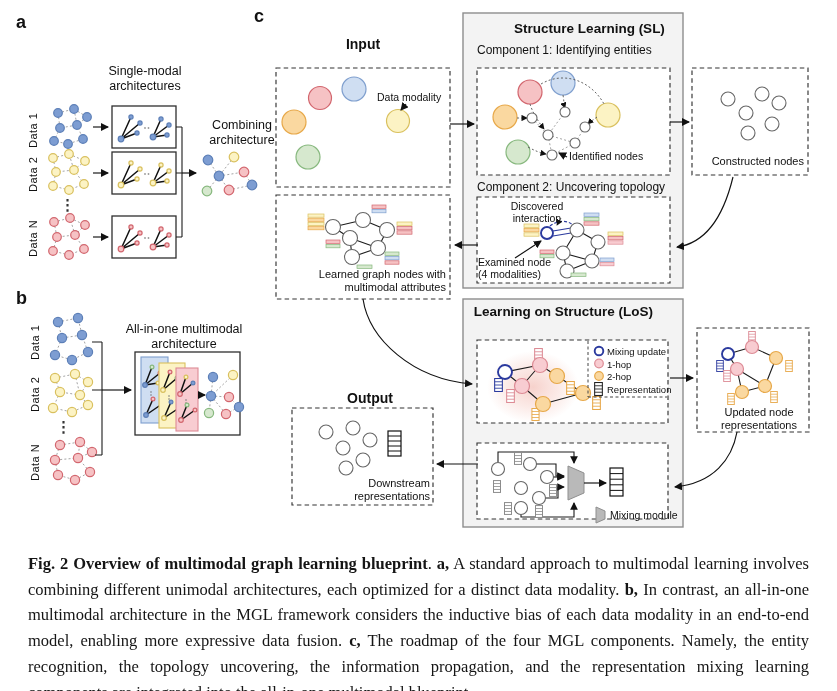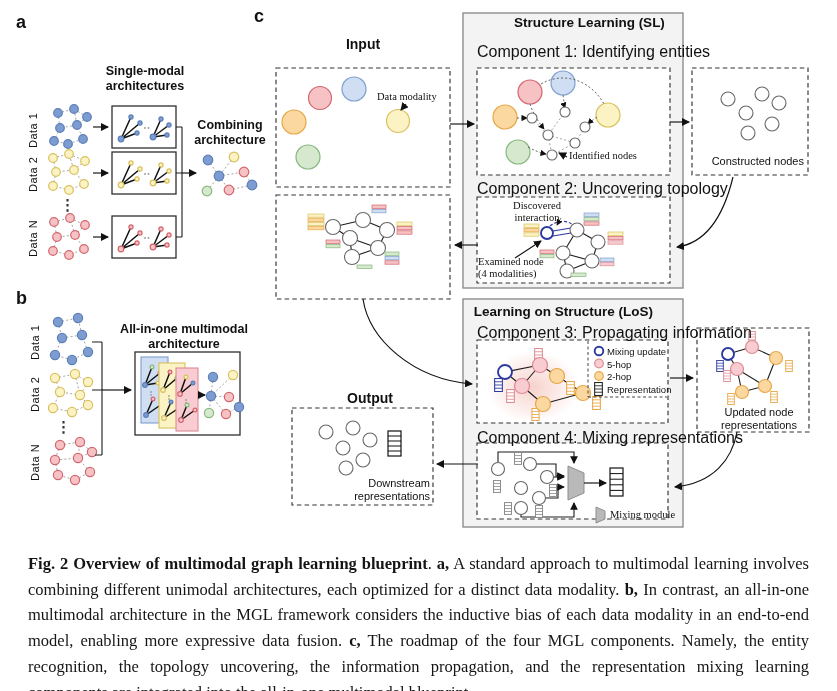--- a/index.html
+++ b/index.html
@@ -1,25 +1,25 @@
 <!DOCTYPE html>
 <html style="--blue_fill: #cfdef2; --blue_stroke: #7f9fce; --blue_node: #7d9dd2; --blue_node_stroke: #5c7fb7; --yellow_fill: #fcf3c4; --yellow_stroke: #d9c05e; --orange_fill: #fad8a0; --orange_stroke: #e7a849; --red_fill: #f6c2c4; --red_stroke: #d2666e; --green_fill: #d6e8ce; --green_stroke: #87b87e; --pink_fill: #f8ccd1; --pink_stroke: #dd8b95; --navy: #2b3a9e; --panel_bg: #f3f3f3; --glow_pink: #f6cfc9; --gray_module: #b9b9b9;"><head>
 <meta charset="utf-8">
 <style>
   html,body{margin:0;padding:0;background:#fff;}
   #fig{position:relative;width:837px;height:691px;background:#fff;overflow:hidden;
        font-family:"Liberation Sans",sans-serif;color:#111;}
   #diagram{position:absolute;left:0;top:0;}
-  .lbl{position:absolute;font-size:16px;line-height:1.18;color:#111;white-space:pre-line;}
+  .lbl{position:absolute;font-size:12px;line-height:1.18;color:#111;white-space:pre-line;}
   .bold{font-weight:bold;}
   .ctr{text-align:center;}
   .rgt{text-align:right;}
   .panel-letter{font-size:18px;font-weight:bold;}
-  .t14{font-size:14px;} .t135{font-size:13.5px;} .t125{font-size:12.5px;font-weight:bold;}
-  .t11{font-size:11px;} .t105{font-size:10.5px;font-family:Liberation Serif, serif;} .t95{font-size:9.5px;line-height:1.3;}
+  .t14{font-size:14px;} .t135{font-size:13.5px;} .t125{font-size:12.5px;}
+  .t11{font-size:11px;} .t105{font-size:10.5px;} .t95{font-size:9.5px;line-height:1.3;}
   .vlbl{position:absolute;writing-mode:vertical-rl;transform:rotate(180deg);
         font-size:11px;height:48px;text-align:center;letter-spacing:.5px;}
   .c-dblue{color:var(--muted_blue_label);} .c-dyel{color:var(--muted_yellow_label);}
   .c-dred{color:var(--muted_red_label);}
   .vdots{font-size:15px;font-weight:bold;color:#333;letter-spacing:0;}
   .caption{position:absolute;left:28px;top:551px;width:781px;
            font-family:"Liberation Serif",serif;font-size:16.5px;line-height:1.56;
            color:#151515;text-align:justify;}
   
   .panelbox{fill:var(--panel_bg);stroke:#8d8d8d;stroke-width:1.4;}
@@ -469,52 +469,52 @@
   </g>
 </svg>
 
 <div class="lbl panel-letter" style="left:16px;top:12px">a</div>
 <div class="lbl t125 ctr" style="left:92px;top:64px;width:106px">Single-modal
 architectures</div>
 <div class="vlbl c-dblue" style="left:27px;top:106px">Data 1</div>
 <div class="vlbl c-dyel" style="left:27px;top:150px">Data 2</div>
 <div class="vlbl c-dred" style="left:27px;top:214px">Data N</div>
 <div class="lbl vdots" style="left:60px;top:196px">⋮</div>
-<div class="lbl t125 ctr" style="left:188px;top:118px;width:84px">Combining
+<div class="lbl t125 ctr" style="left:200px;top:118px;width:84px">Combining
 architecture</div>
 
 <div class="lbl panel-letter" style="left:16px;top:288px">b</div>
 <div class="vlbl c-dblue" style="left:29px;top:318px">Data 1</div>
 <div class="vlbl c-dyel" style="left:29px;top:370px">Data 2</div>
 <div class="vlbl c-dred" style="left:29px;top:438px">Data N</div>
 <div class="lbl vdots" style="left:56px;top:418px">⋮</div>
 <div class="lbl t125 ctr" style="left:120px;top:322px;width:128px">All-in-one multimodal
 architecture</div>
 
 <div class="lbl panel-letter" style="left:254px;top:6px">c</div>
 <div class="lbl t14 bold ctr" style="left:313px;top:36px;width:100px">Input</div>
 <div class="lbl t105" style="left:377px;top:91px">Data modality</div>
 
-<div class="lbl t135 bold ctr" style="left:463px;top:15px;width:253px">Structure Learning (SL)</div>
+<div class="lbl t135 bold ctr" style="left:463px;top:21px;width:253px">Structure Learning (SL)</div>
 <div class="lbl" style="left:477px;top:43px">Component 1: Identifying entities</div>
 <div class="lbl t105" style="left:569px;top:150px">Identified nodes</div>
 <div class="lbl" style="left:477px;top:180px">Component 2: Uncovering topology</div>
 <div class="lbl t105 ctr" style="left:506px;top:200px;width:62px">Discovered
 interaction</div>
 <div class="lbl t105" style="left:478px;top:256px">Examined node
 (4 modalities)</div>
 <div class="lbl t11 rgt" style="left:700px;top:155px;width:104px">Constructed nodes</div>
+<div class="lbl t11 rgt" style="left:298px;top:268px;width:148px">Learned graph nodes with
+multimodal attributes</div>
 
 <div class="lbl t135 bold ctr" style="left:463px;top:304px;width:201px">Learning on Structure (LoS)</div>
-<div class="lbl" style="left:477px;top:324px">Component 3: Propagating information</div>
 <div class="lbl t95" style="left:607px;top:346px">Mixing update</div>
-<div class="lbl t95" style="left:607px;top:358.5px">5-hop</div>
+<div class="lbl t95" style="left:607px;top:358.5px">1-hop</div>
 <div class="lbl t95" style="left:607px;top:371px">2-hop</div>
 <div class="lbl t95" style="left:607px;top:383.5px">Representation</div>
-<div class="lbl" style="left:477px;top:429px">Component 4: Mixing representations</div>
 <div class="lbl t105" style="left:610px;top:509px">Mixing module</div>
 <div class="lbl t11 ctr" style="left:712px;top:406px;width:94px">Updated node
 representations</div>
 <div class="lbl t14 bold ctr" style="left:320px;top:390px;width:100px">Output</div>
 <div class="lbl t11 rgt" style="left:330px;top:477px;width:100px">Downstream
 representations</div>
 
 <div class="caption"><span class="bold">Fig. 2 Overview of multimodal graph learning blueprint</span><span>. </span><span class="bold">a,</span><span> A standard approach to multimodal learning involves combining different unimodal architectures, each optimized for a distinct data modality. </span><span class="bold">b,</span><span> In contrast, an all-in-one multimodal architecture in the MGL framework considers the inductive bias of each data modality in an end-to-end model, enabling more expressive data fusion. </span><span class="bold">c,</span><span> The roadmap of the four MGL components. Namely, the entity recognition, the topology uncovering, the information propagation, and the representation mixing learning components are integrated into the all-in-one multimodal blueprint.</span></div>
 
 </div>

